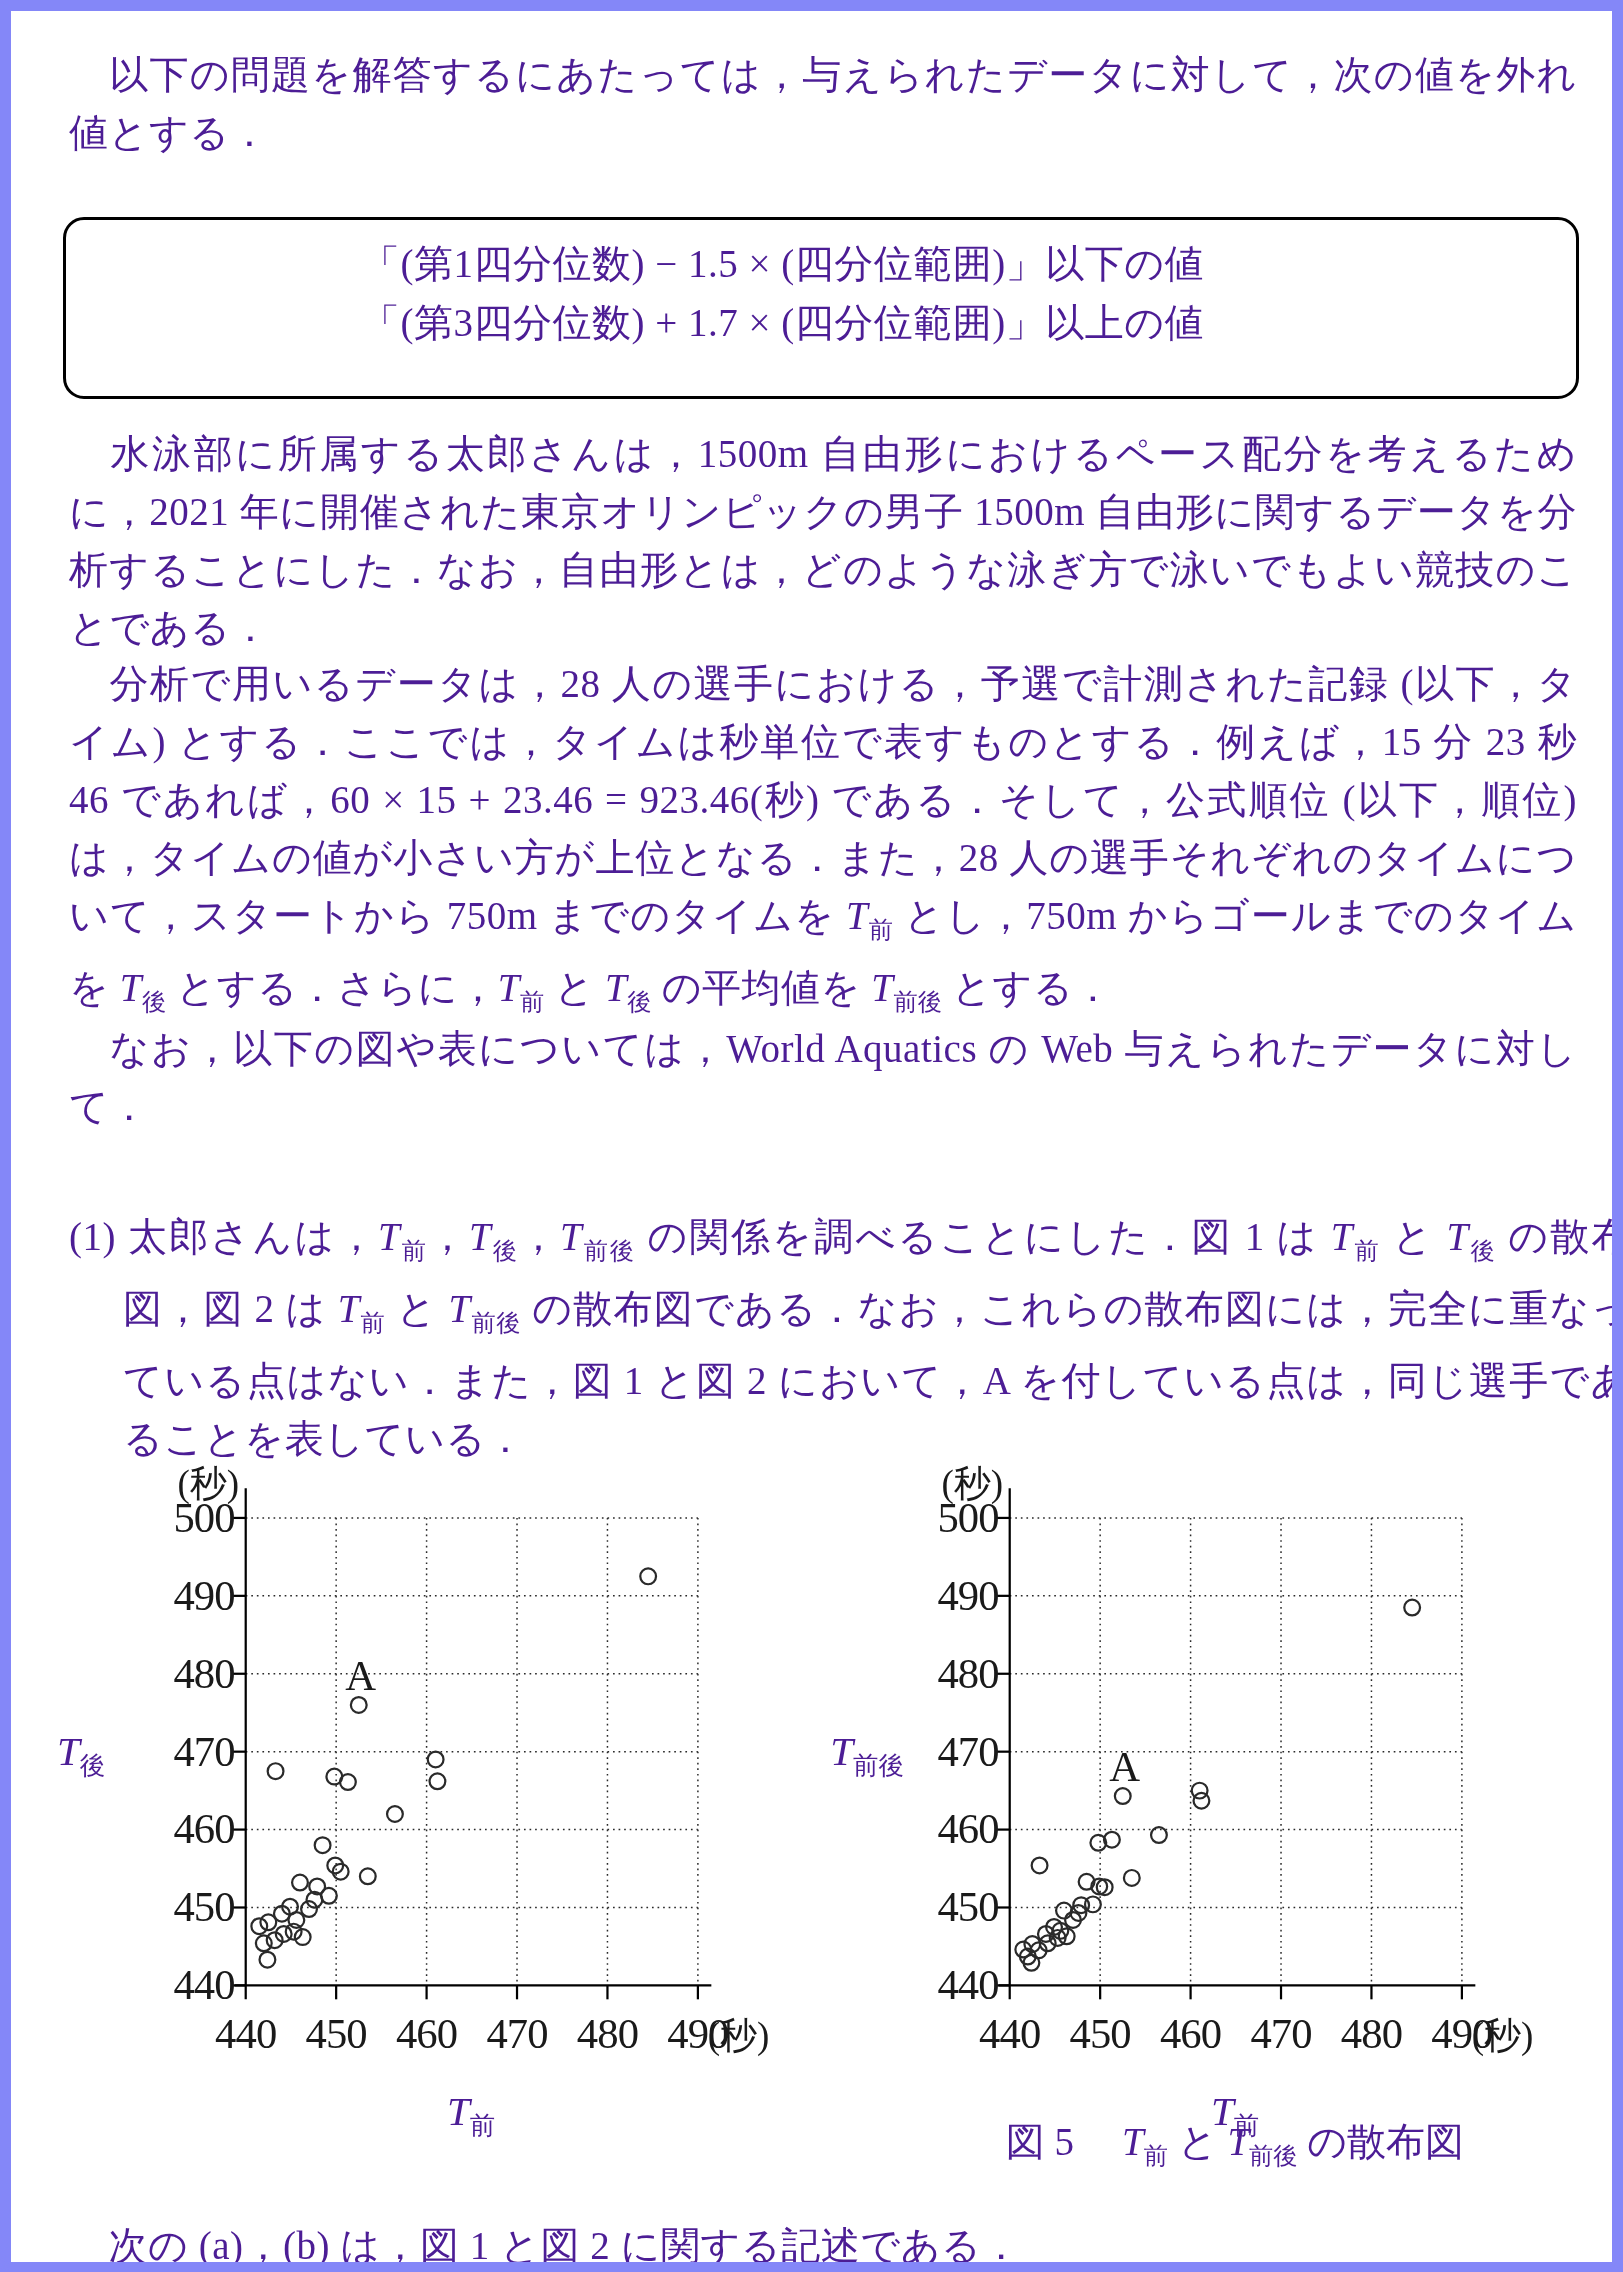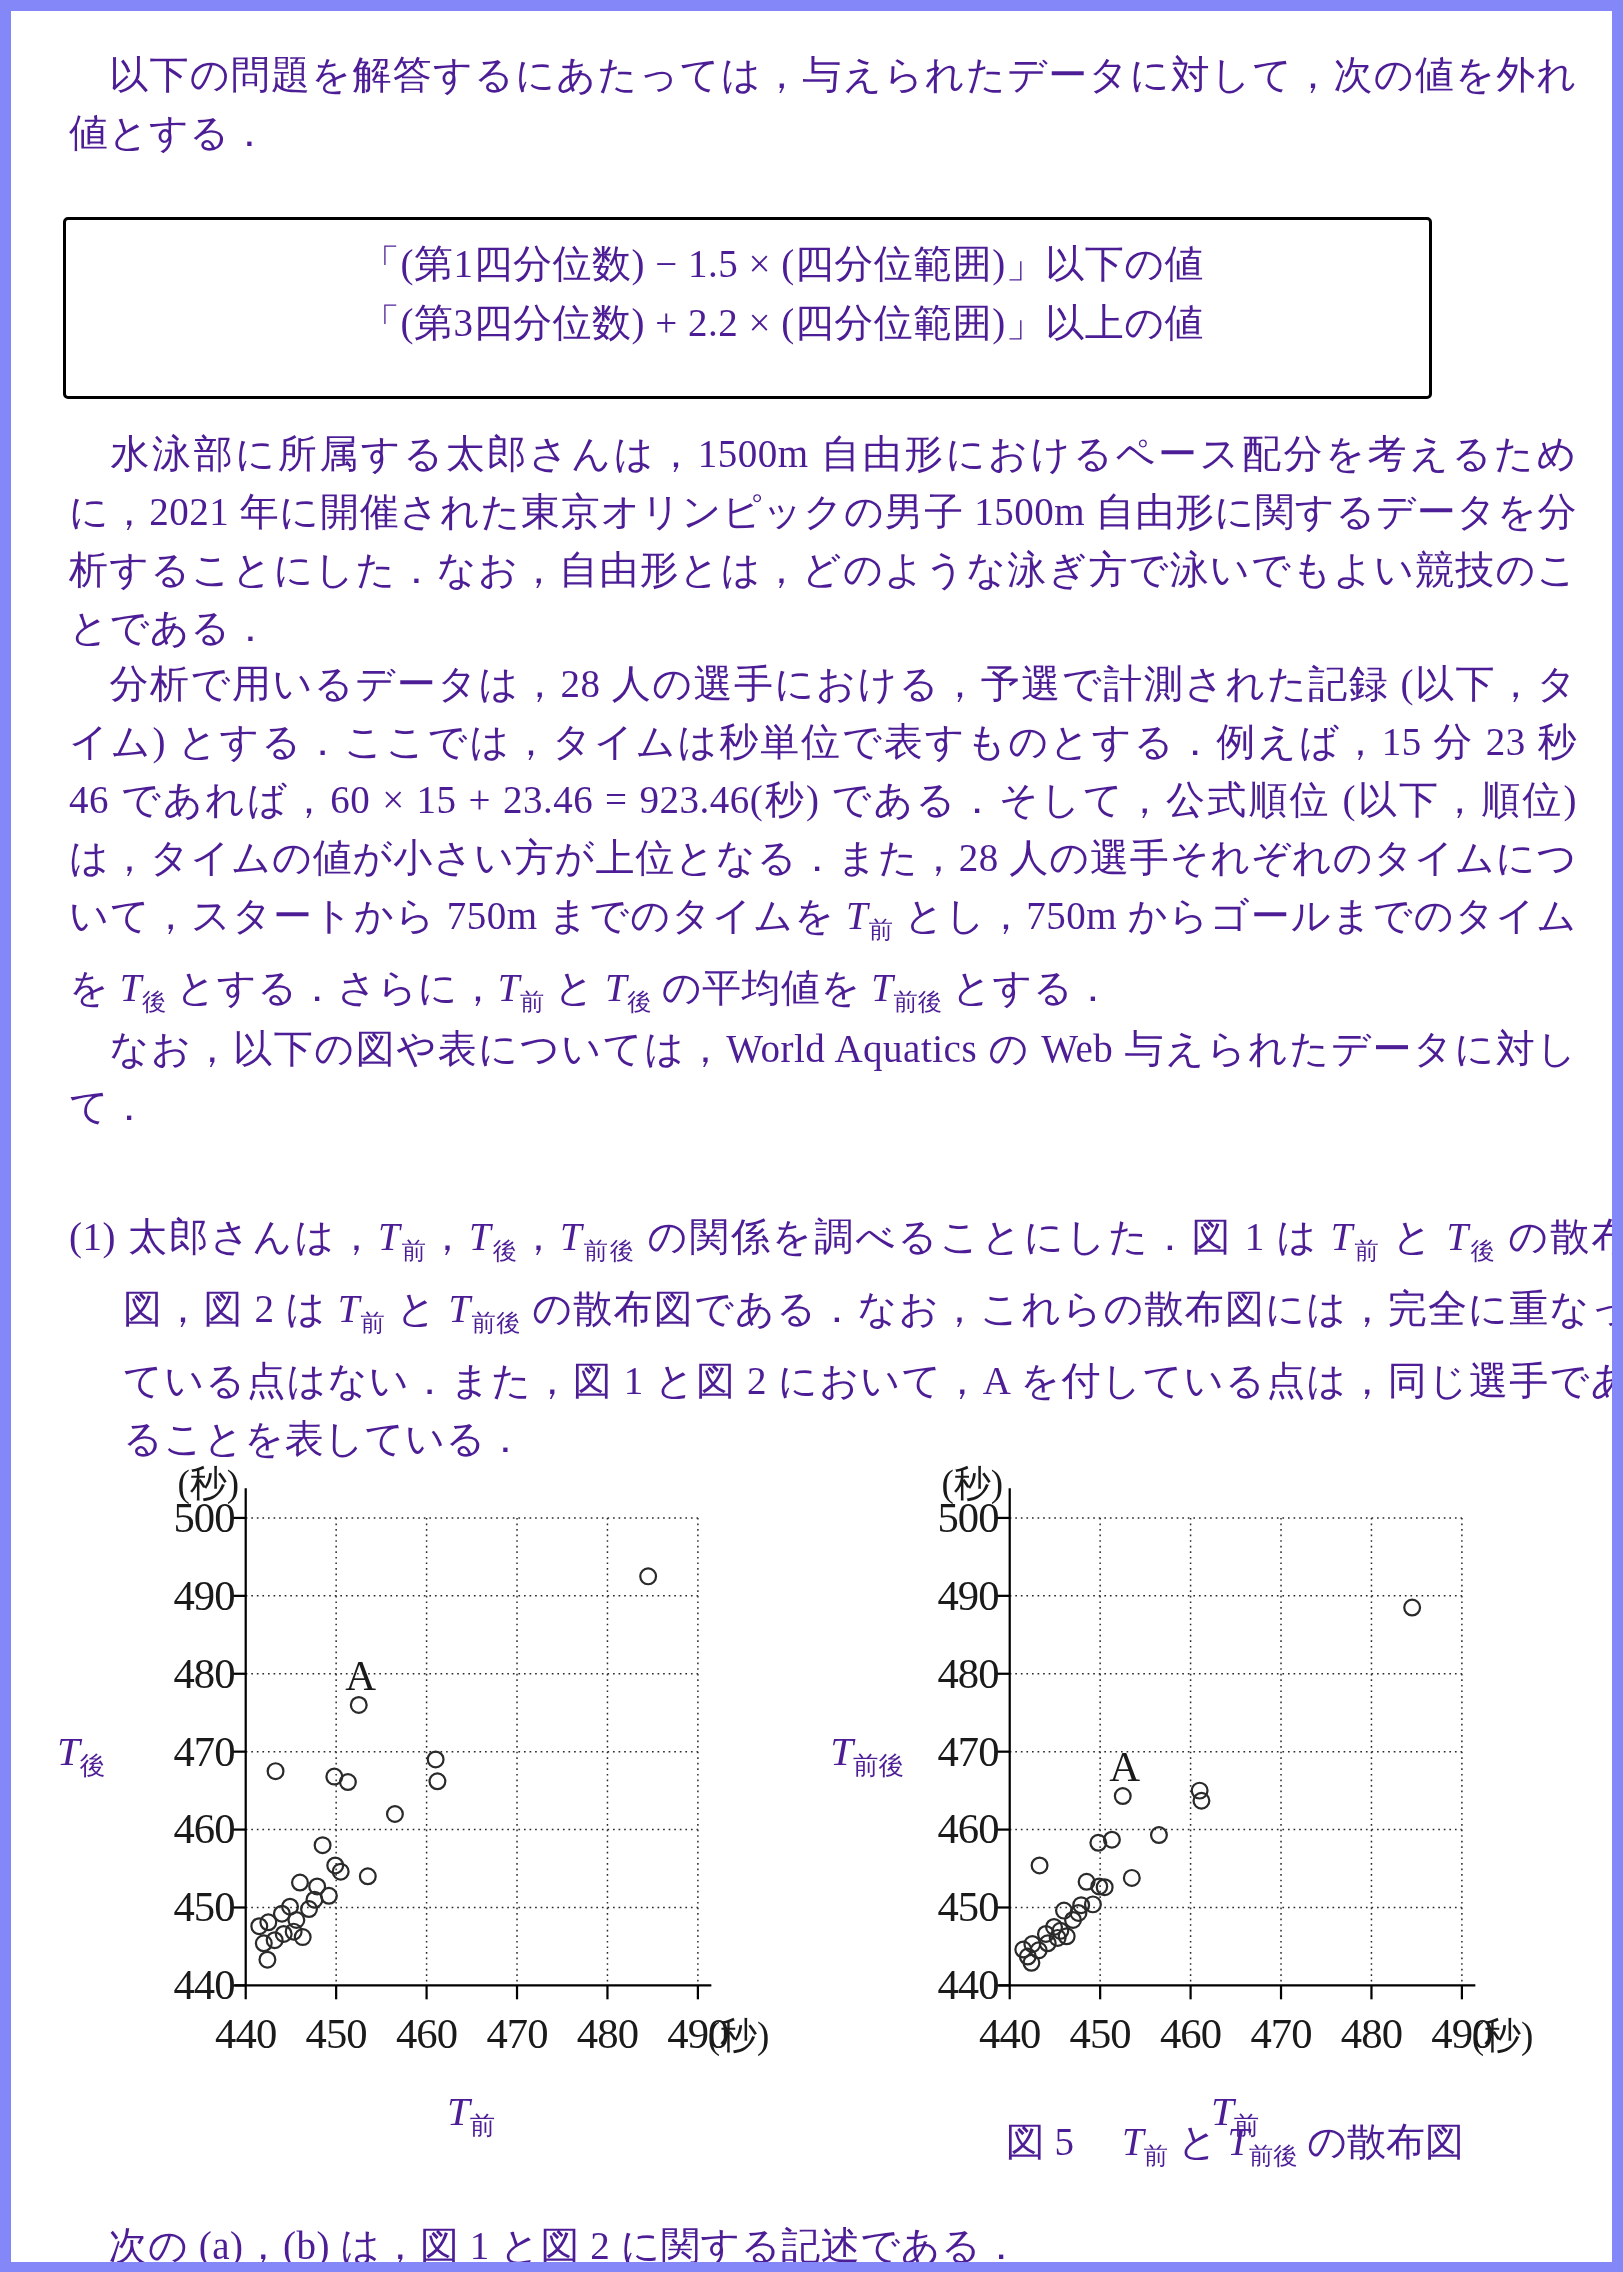--- a/index.html
+++ b/index.html
@@ -11,22 +11,22 @@
     border:11px solid #8487f8;
     font-family:"Liberation Serif", serif;
     color:#4c1d95;
     overflow:hidden;
   }
   .blk{position:absolute;left:58px;width:1508px;font-size:39px;line-height:58px;
        letter-spacing:0.5px;text-align:justify;}
   .mvar{font-style:italic;font-family:"Liberation Serif",serif;}
   sub{font-size:0.62em;letter-spacing:0;}
   .outbox{
-    position:absolute;left:52px;top:206px;width:1369px;height:182px;
-    box-sizing:border-box;border:3.7px solid #000;border-radius:5px;
+    position:absolute;left:52px;top:206px;width:1516px;height:182px;
+    box-sizing:border-box;border:3.7px solid #000;border-radius:21px;
   }
   .outbox .fline{position:absolute;left:295px;font-size:39px;letter-spacing:0.5px;white-space:nowrap;}
   .outbox .l1{top:16.7px;}
   .outbox .l2{top:76px;}
   .fig-svg{position:absolute;top:1442px;}
   #fig1-svg{left:77px;}
   #fig2-svg{left:841px;}
   .axis-title{position:absolute;font-size:41px;white-space:nowrap;}
   .y-title{top:1716px;}
   .y-title.f1{left:46px;width:107px;text-align:left;}
@@ -43,21 +43,21 @@
 </style>
 </head>
 <body>
 
 <div class="page">
 
   <div class="blk" style="top:35px;">　以下の問題を解答するにあたっては，与えられたデータに対して，次の値を外れ値とする．</div>
 
   <div class="outbox">
     <div class="fline l1">「(第1四分位数) − 1.5 × (四分位範囲)」以下の値</div>
-    <div class="fline l2">「(第3四分位数) + 2.2 × (四分位範囲)」以上の値</div>
+    <div class="fline l2">「(第3四分位数) + 1.7 × (四分位範囲)」以上の値</div>
   </div>
 
   <div class="blk" style="top:414px;">　水泳部に所属する太郎さんは，1500m 自由形におけるペース配分を考えるために，2021 年に開催された東京オリンピックの男子 1500m 自由形に関するデータを分析することにした．なお，自由形とは，どのような泳ぎ方で泳いでもよい競技のことである．</div>
 
   <div class="blk" style="top:644px;">　分析で用いるデータは，28 人の選手における，予選で計測された記録 (以下，タイム) とする．ここでは，タイムは秒単位で表すものとする．例えば，15 分 23 秒 46 であれば，60 × 15 + 23.46 = 923.46(秒) である．そして，公式順位 (以下，順位) は，タイムの値が小さい方が上位となる．また，28 人の選手それぞれのタイムについて，スタートから 750m までのタイムを <i class="mvar">T</i><sub>前</sub> とし，750m からゴールまでのタイムを <i class="mvar">T</i><sub>後</sub> とする．さらに，<i class="mvar">T</i><sub>前</sub> と <i class="mvar">T</i><sub>後</sub> の平均値を <i class="mvar">T</i><sub>前後</sub> とする．</div>
 
   <div class="blk" style="top:1009px;">　なお，以下の図や表については，World Aquatics の Web 与えられたデータに対して．</div>
 
   <div class="blk item" style="top:1197px;">
     <span>(1) </span><span>太郎さんは，<i class="mvar">T</i><sub>前</sub>，<i class="mvar">T</i><sub>後</sub>，<i class="mvar">T</i><sub>前後</sub> の関係を調べることにした．図 1 は <i class="mvar">T</i><sub>前</sub> と <i class="mvar">T</i><sub>後</sub> の散布図，図 2 は <i class="mvar">T</i><sub>前</sub> と <i class="mvar">T</i><sub>前後</sub> の散布図である．なお，これらの散布図には，完全に重なっている点はない．また，図 1 と図 2 において，A を付している点は，同じ選手であることを表している．</span>

